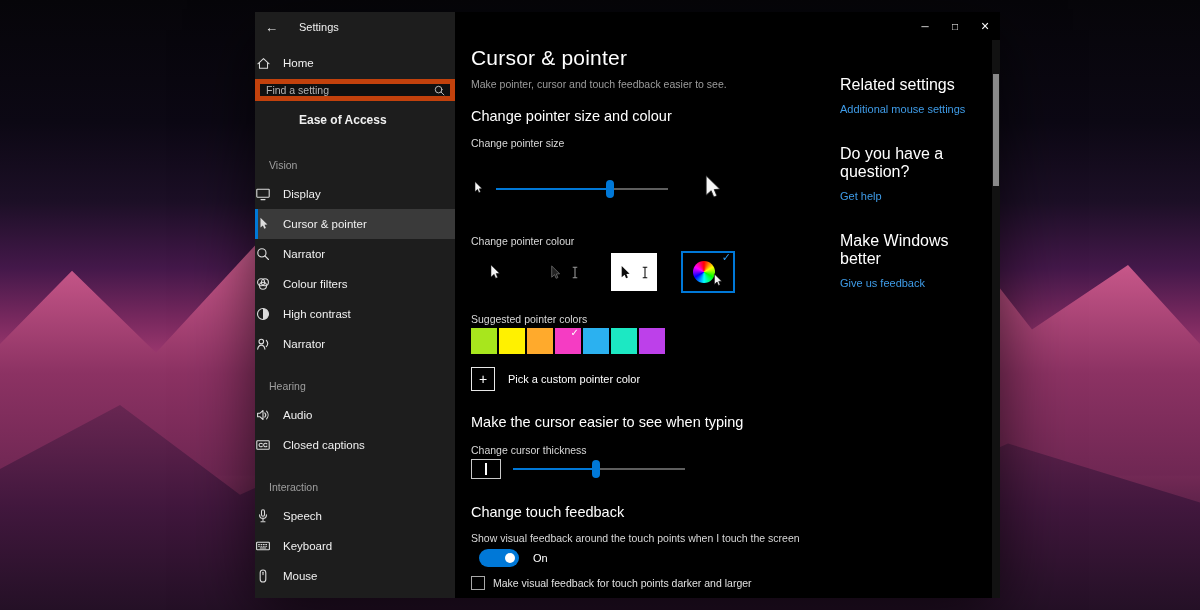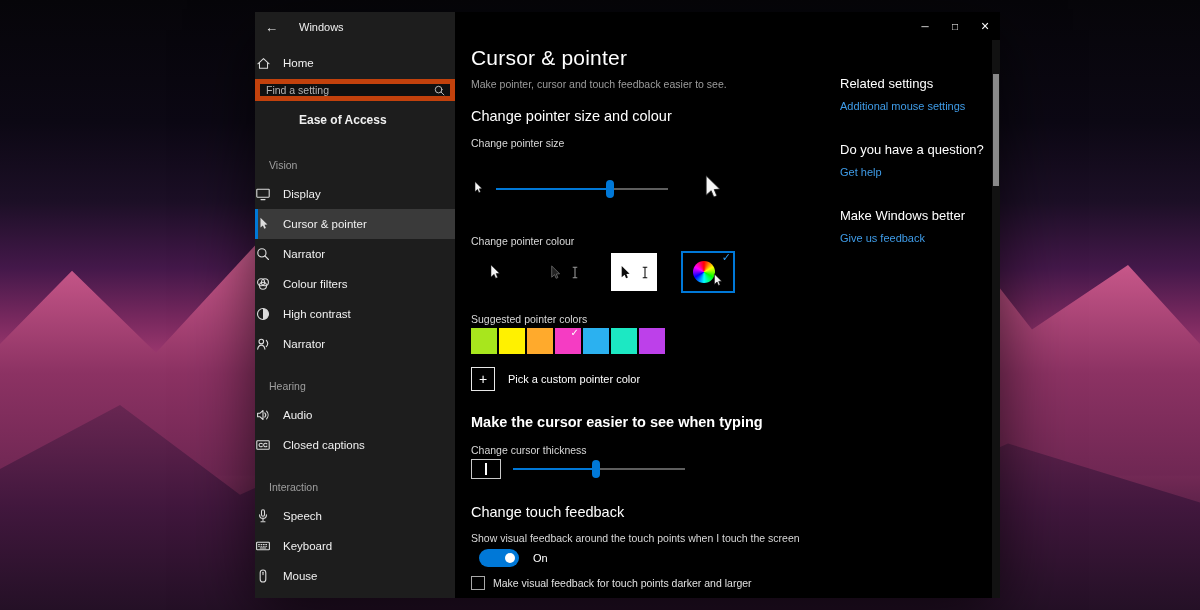--- a/index.html
+++ b/index.html
@@ -49,21 +49,21 @@
   .ease-heading{margin:12px 14px 0;font-size:12px;font-weight:bold;padding-left:30px;}
   .section-label{margin:21px 0 8px 14px;font-size:10.5px;color:#9f9f9f;}
   .section-label.first{margin-top:32px;}
 
   
   .content{position:absolute;left:200px;top:28px;right:0;bottom:0;background:#000;padding:6px 0 0 16px;}
   .main-col{width:392px;}
   h1{font-size:21px;font-weight:300;line-height:24px;letter-spacing:.2px;}
   .subtitle{font-size:10.5px;color:#9c9c9c;margin-top:8px;line-height:13px;}
   h2{font-size:14.5px;font-weight:400;line-height:17px;}
-  .h2-a{margin-top:17px;} .h2-b{margin-top:23px;font-weight:bold;} .h2-c{margin-top:24px;}
+  .h2-a{margin-top:17px;} .h2-b{margin-top:23px;} .h2-c{margin-top:24px;}
   .small-label{font-size:10.5px;color:#d8d8d8;line-height:13px;}
   .lbl-size{margin-top:12px;} .lbl-colour{margin-top:31px;} .lbl-suggested{margin-top:19px;}
   .lbl-thickness{margin-top:13px;} .lbl-toggle{margin-top:11px;}
 
   .slider-row{display:flex;align-items:center;margin-top:24px;gap:12px;}
   .slider{position:relative;width:172px;height:20px;}
   .slider .track{position:absolute;left:0;right:0;top:9px;height:2px;background:#5e5e5e;}
   .slider .fill{position:absolute;left:0;top:9px;height:2px;width:0;background:var(--accent,#0078d7);}
   .slider .thumb{position:absolute;top:1px;left:0;width:8px;height:18px;border-radius:4px;
     background:var(--accent,#0078d7);transform:translateX(-50%);}
@@ -96,21 +96,21 @@
   .toggle{width:40px;height:18px;border-radius:10px;background:var(--accent,#0078d7);position:relative;cursor:default;}
   .toggle .knob{position:absolute;right:4px;top:4px;width:10px;height:10px;border-radius:50%;background:#fff;}
   .toggle-state{font-size:11px;}
   .check-row{display:flex;align-items:center;gap:8px;margin-top:9px;}
   .checkbox{width:14px;height:14px;border:1px solid #a8a8a8;background:transparent;flex:0 0 auto;}
   .check-label{font-size:10.5px;color:#e0e0e0;}
 
   
   .aside{position:absolute;left:385px;top:36px;width:150px;}
   .aside .grp{margin-bottom:30px;}
-  .aside h3{font-size:13px;font-weight:400;}
+  .aside h3{font-size:16px;font-weight:400;}
   .aside a{display:block;margin-top:9px;color:var(--link,#3f9ce8);font-size:11px;text-decoration:none;cursor:default;}
 
   
   .scrollbar{position:absolute;right:0;top:0;bottom:0;width:8px;background:#121212;}
   .scroll-thumb{position:absolute;left:1px;right:1px;top:34px;height:112px;background:#8a8a8a;}
 </style>
 </head>
 <body>
 
 <div class="desktop">
@@ -124,21 +124,21 @@
     <div class="caption-btns">
       <button class="cap">─</button>
       <button class="cap">□</button>
       <button class="cap close">×</button>
     </div>
   </div>
 
   <aside class="sidebar">
     <div class="side-top">
       <button class="back">←</button>
-      <span class="app-title">Windows</span>
+      <span class="app-title">Settings</span>
     </div>
 
     <div class="nav-item home">
       <span class="nav-icon">
         <svg width="15" height="15" viewBox="0 0 16 16">
             <path d="M2 8.3 8 2.7l6 5.6"></path>
             <path d="M3.7 7.5V13h8.6V7.5"></path>
           </svg>
       </span>
       <span class="nav-label">Home</span>

